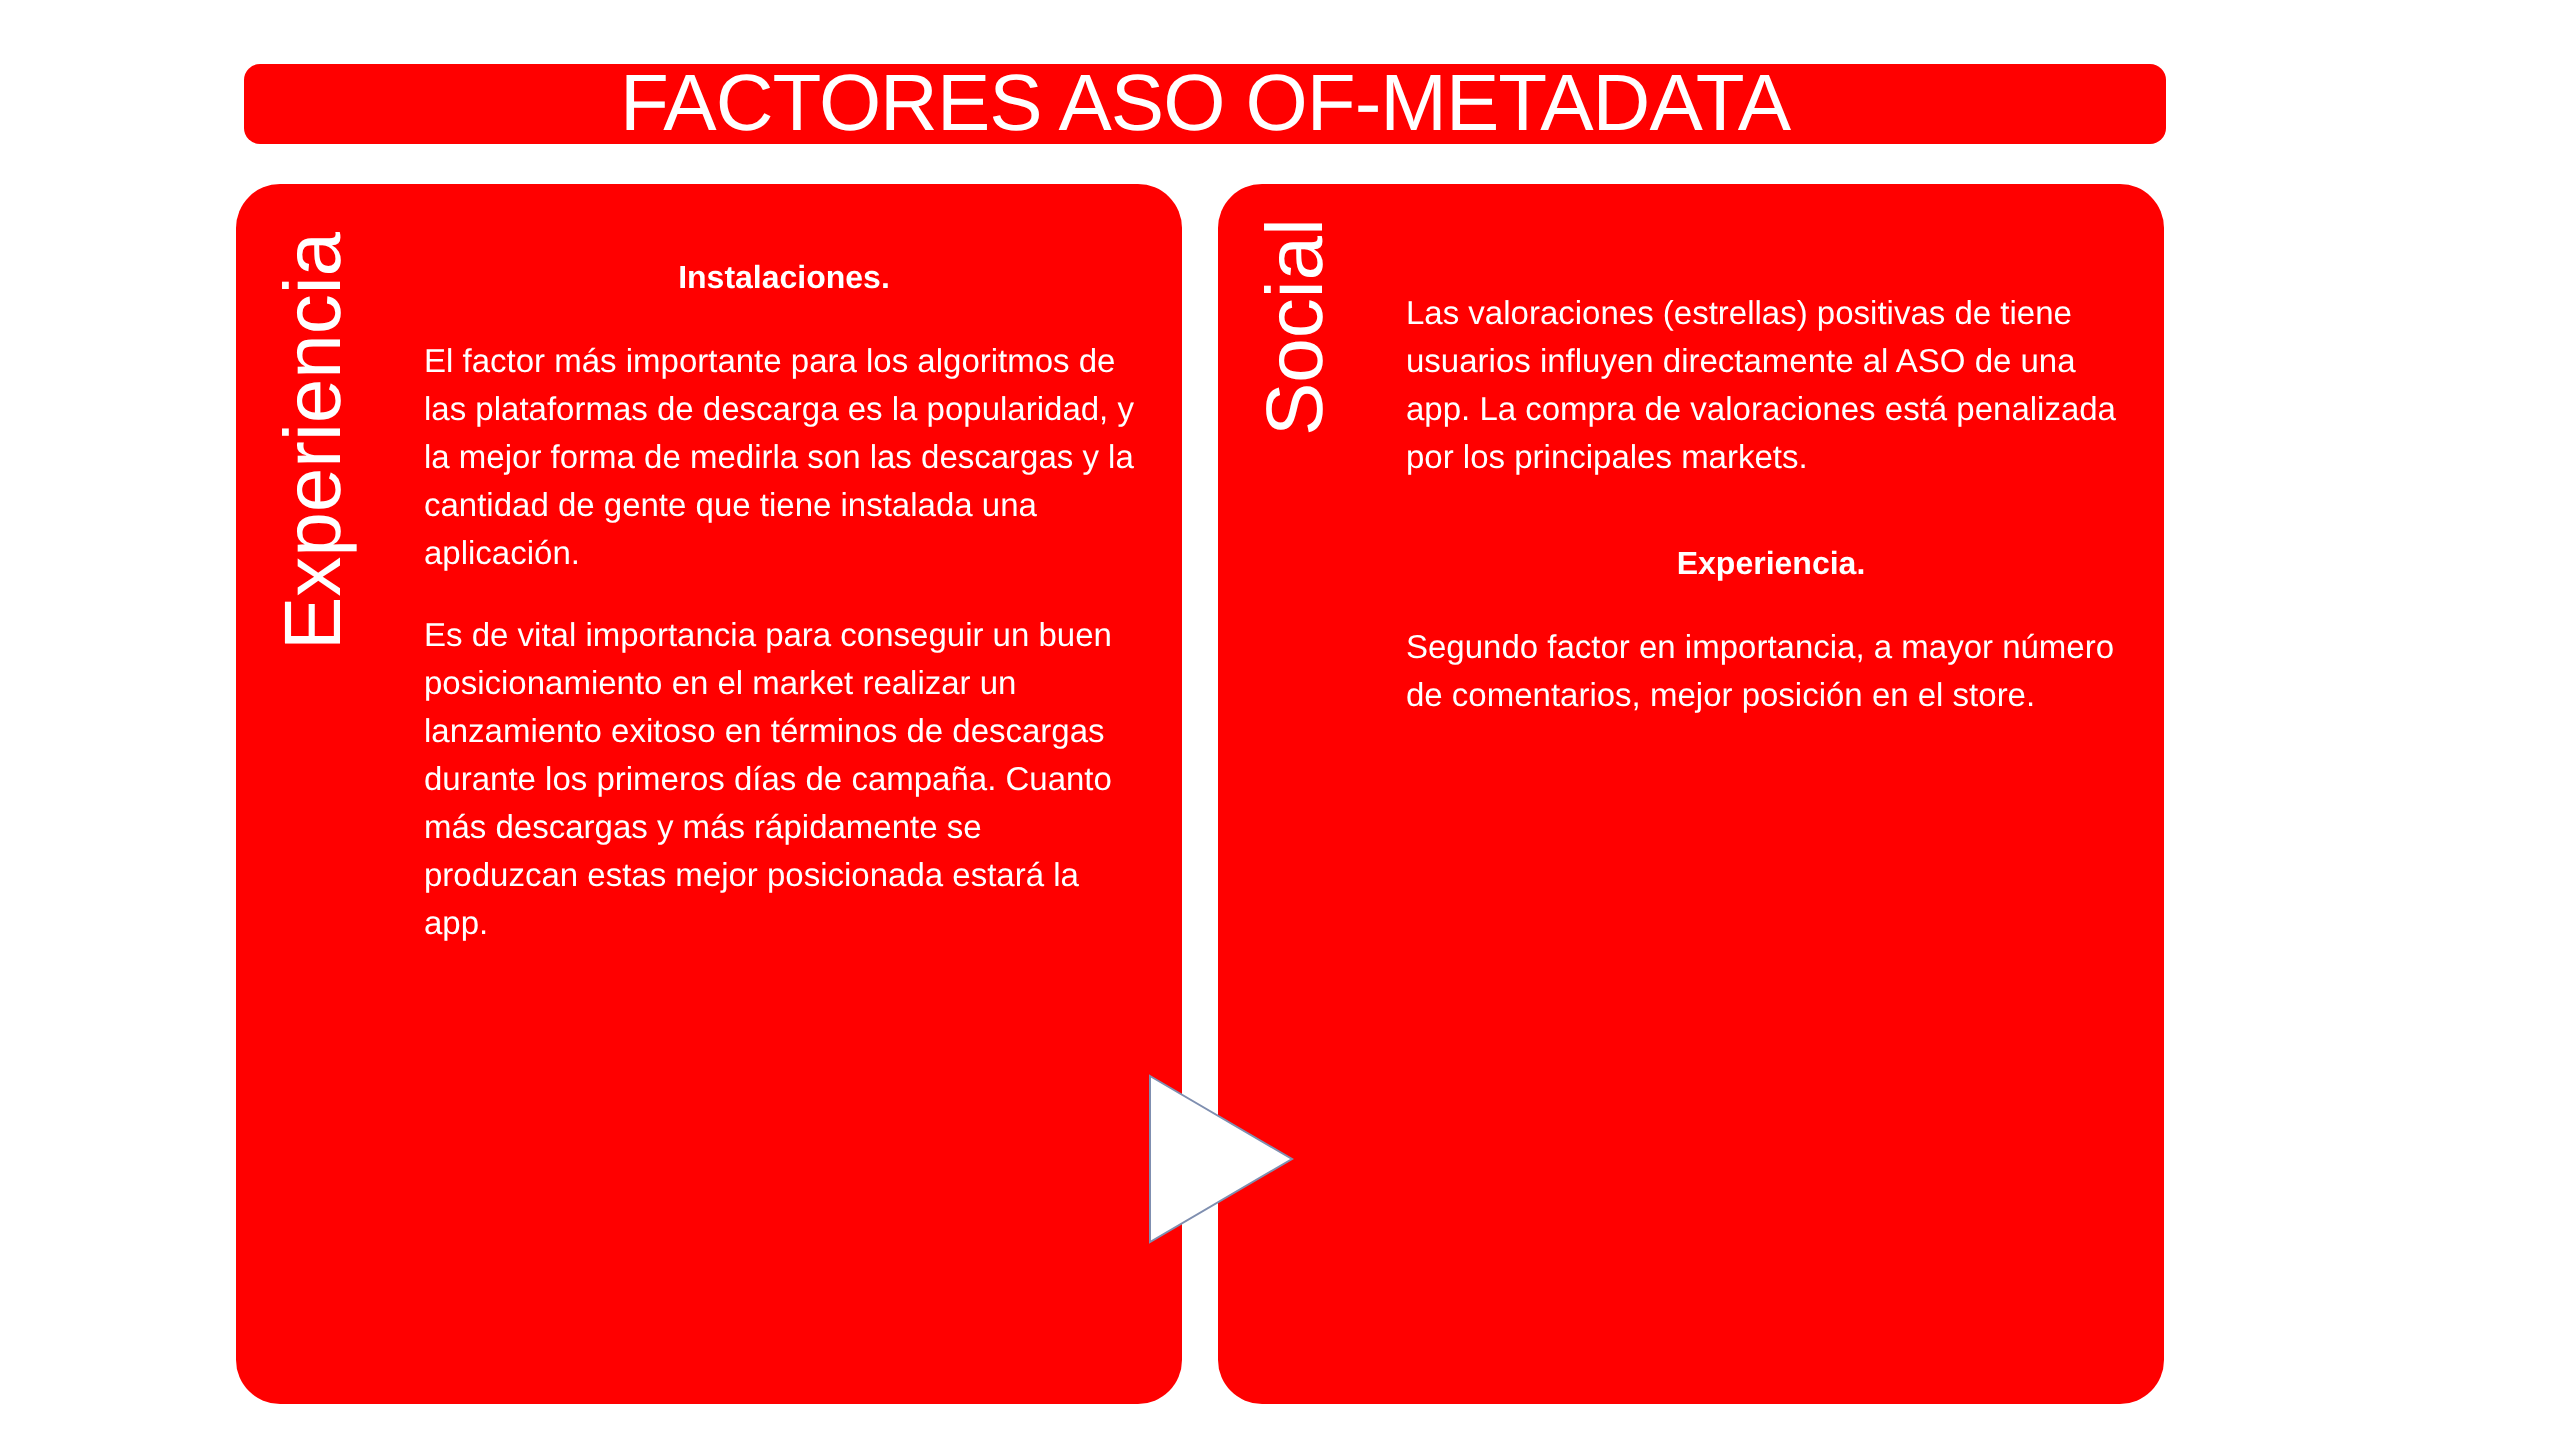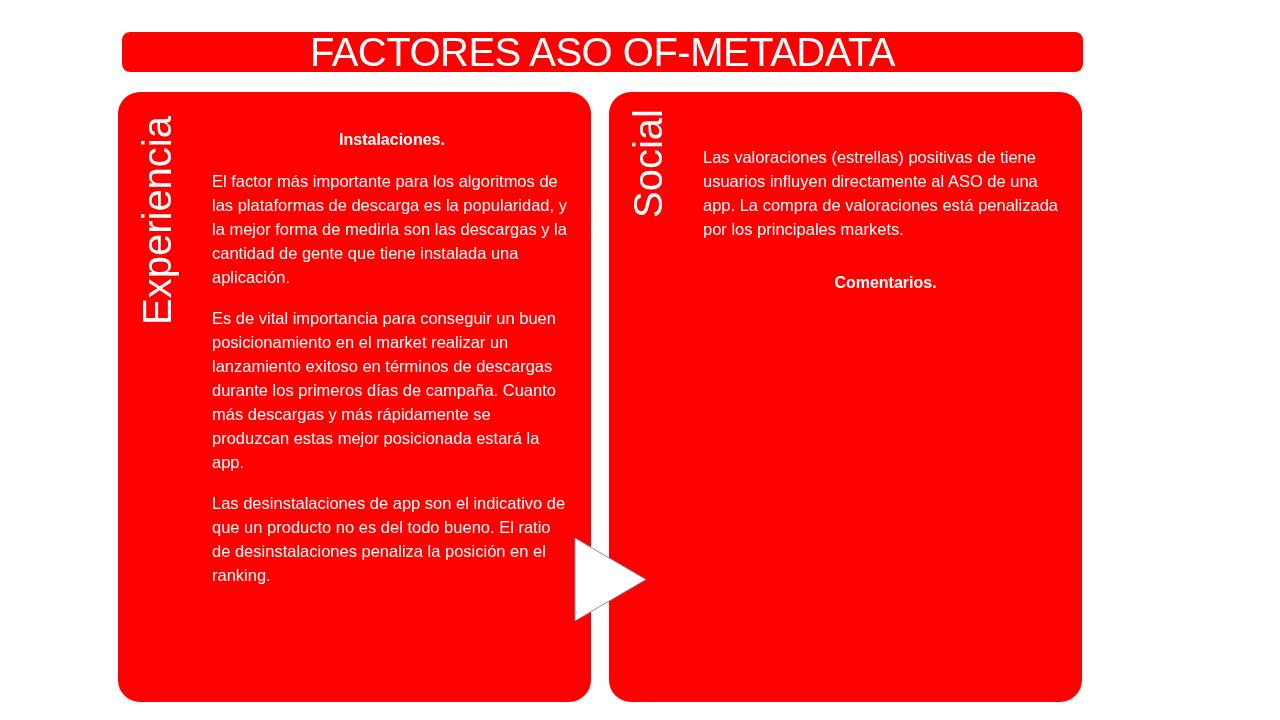--- a/index.html
+++ b/index.html
@@ -90,28 +90,28 @@
 <div class="title-bar">
   <span>FACTORES ASO OF-METADATA</span>
 </div>
 
 <div class="panel left">
   <div class="vertical-label">Experiencia</div>
   <div class="content">
     <p class="section-heading">Instalaciones.</p>
     <p class="para">El factor más importante para los algoritmos de las plataformas de descarga es la popularidad, y la mejor forma de medirla son las descargas y la cantidad de gente que tiene instalada una aplicación.</p>
     <p class="para">Es de vital importancia para conseguir un buen posicionamiento en el market realizar un lanzamiento exitoso en términos de descargas durante los primeros días de campaña. Cuanto más descargas y más rápidamente se produzcan estas mejor posicionada estará la app.</p>
-    <p class="para">Las desinstalaciones  de app son el indicativo de que un producto no es del todo bueno. El ratio de desinstalaciones penaliza la posición en el ranking.</p>
   </div>
 </div>
 
 <div class="panel right">
   <div class="vertical-label">Social</div>
   <div class="content">
     <p class="para">Las valoraciones (estrellas) positivas de tiene usuarios influyen directamente al ASO de una app. La compra de valoraciones está penalizada por los principales markets.</p>
     <div class="spacer"></div>
-    <p class="section-heading">Comentarios.</p>
+    <p class="section-heading">Experiencia.</p>
+    <p class="para">Segundo factor en importancia, a mayor número de comentarios, mejor posición en el store.</p>
   </div>
 </div>
 
 <svg class="arrow" viewBox="0 0 74 85">
   <polygon points="1,1 72,42.5 1,84" fill="#ffffff" stroke="#7f8fb0" stroke-width="1"></polygon>
 </svg>
 
 </body></html>

